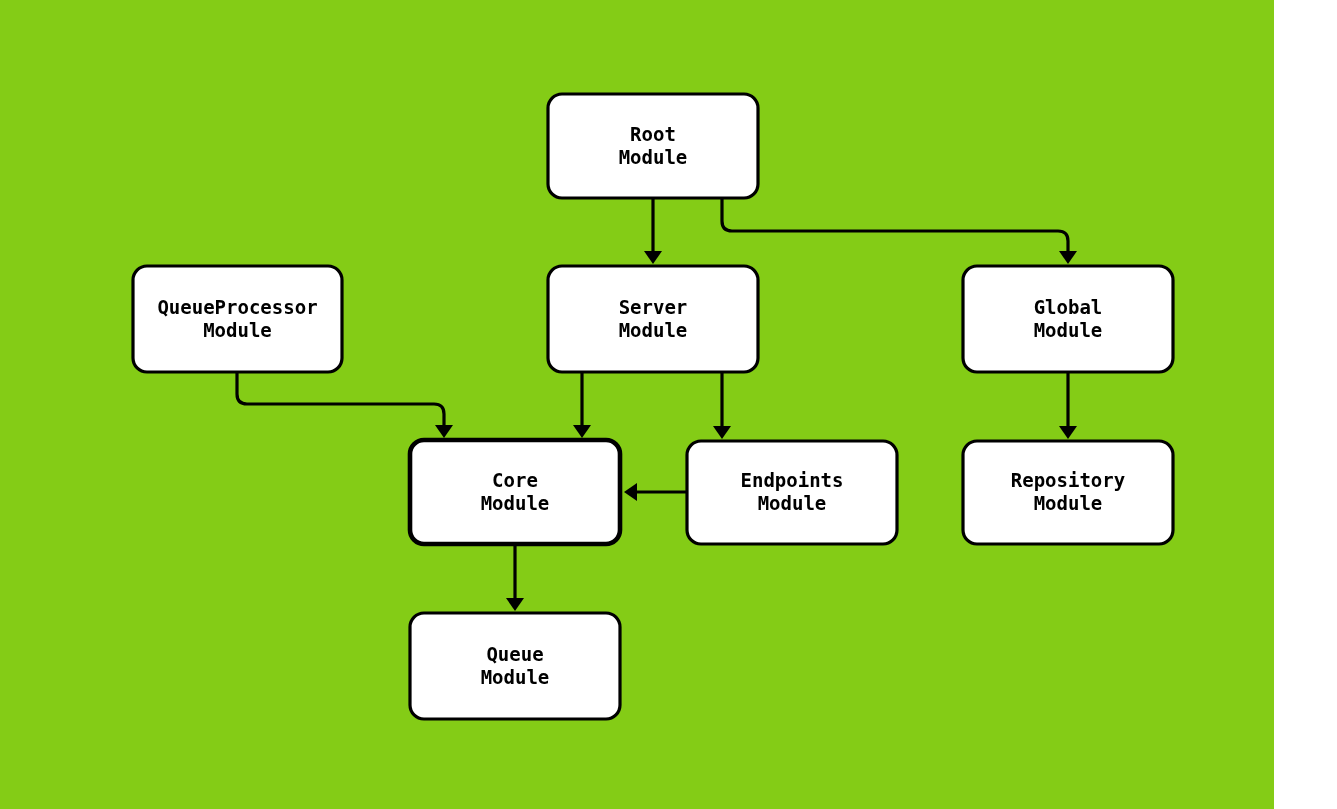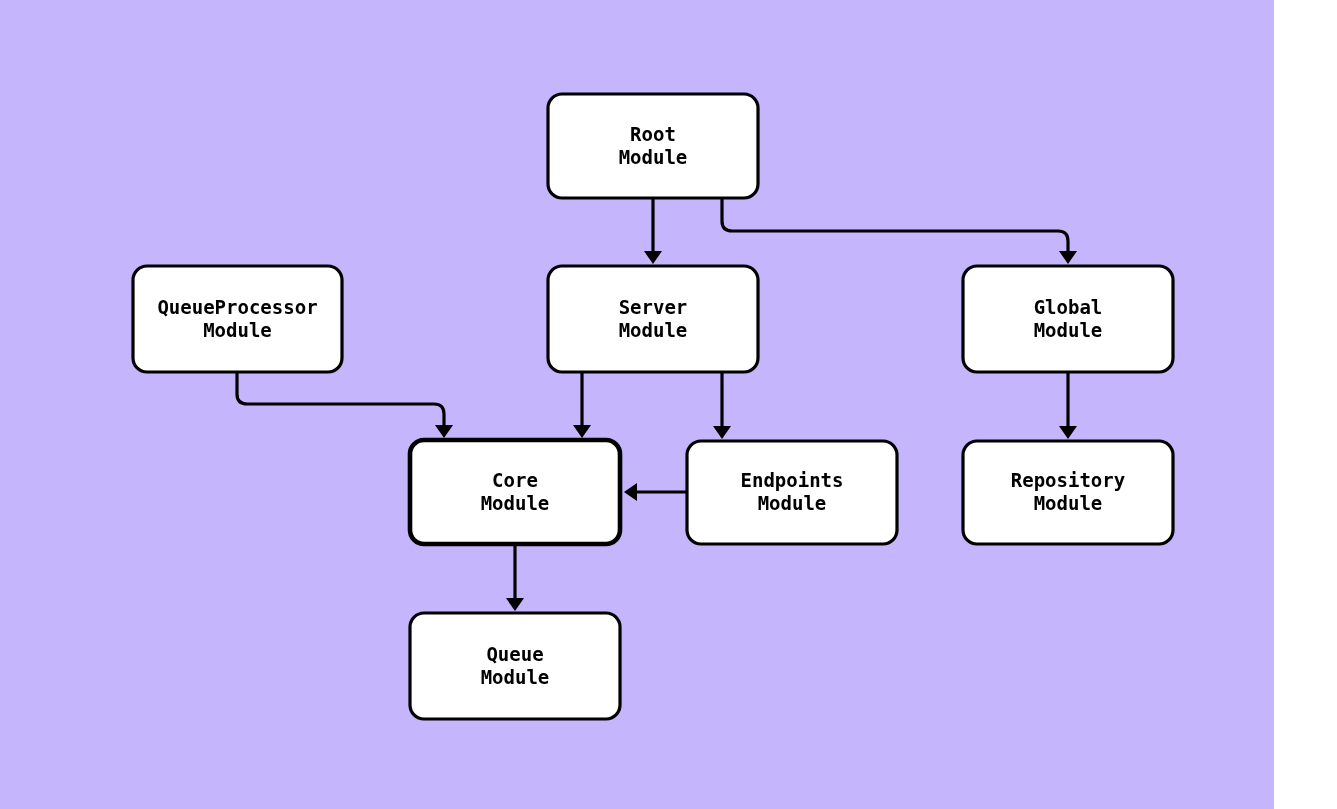--- a/index.html
+++ b/index.html
@@ -4,21 +4,21 @@
 <style>
   html, body {
     margin: 0;
     padding: 0;
     background: #ffffff;
   }
   #canvas {
     position: relative;
     width: 1274px;
     height: 809px;
-    background: #c4b5fd;
+    background: #84cc16;
     overflow: hidden;
   }
   #diagram-svg {
     position: absolute;
     top: 0;
     left: 0;
     width: 1337px;
     height: 809px;
   }
   .node-rect {

